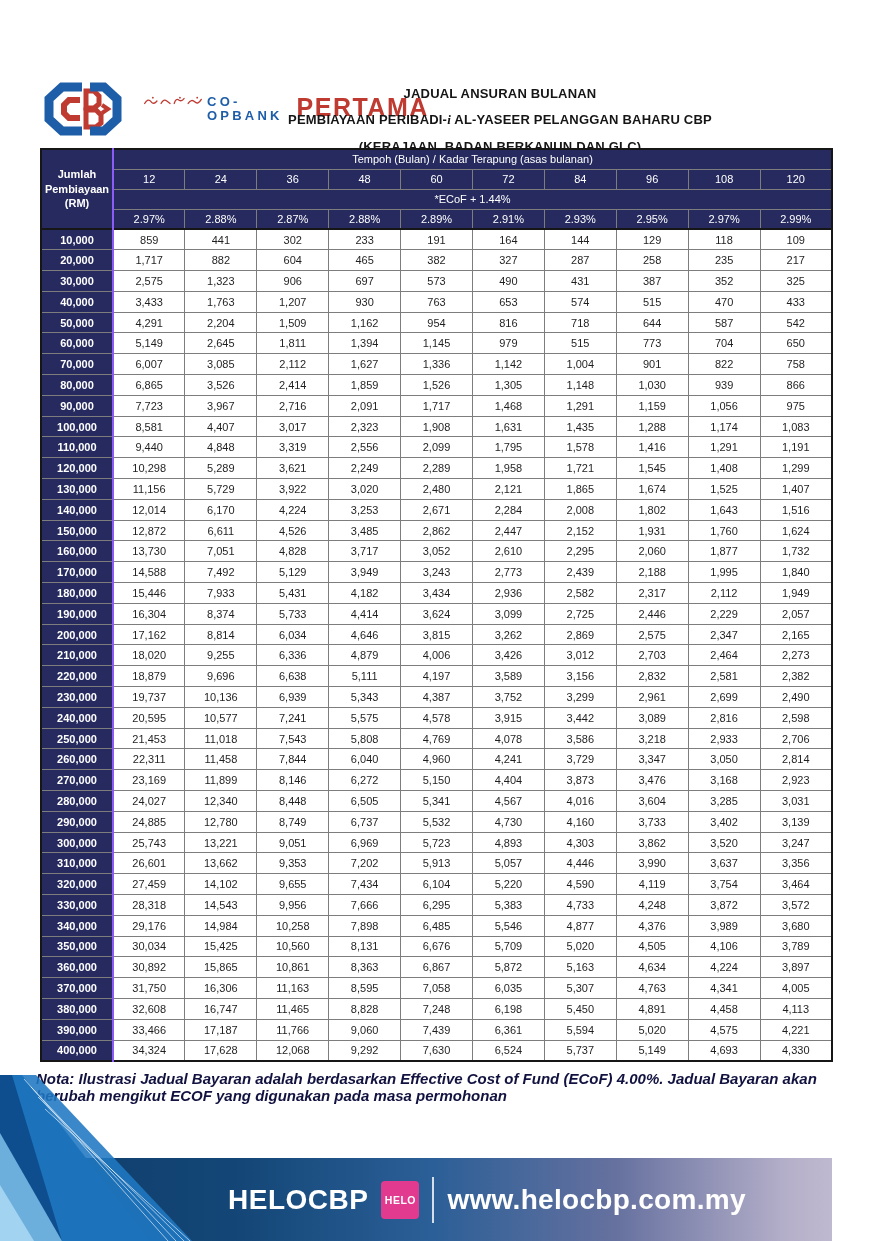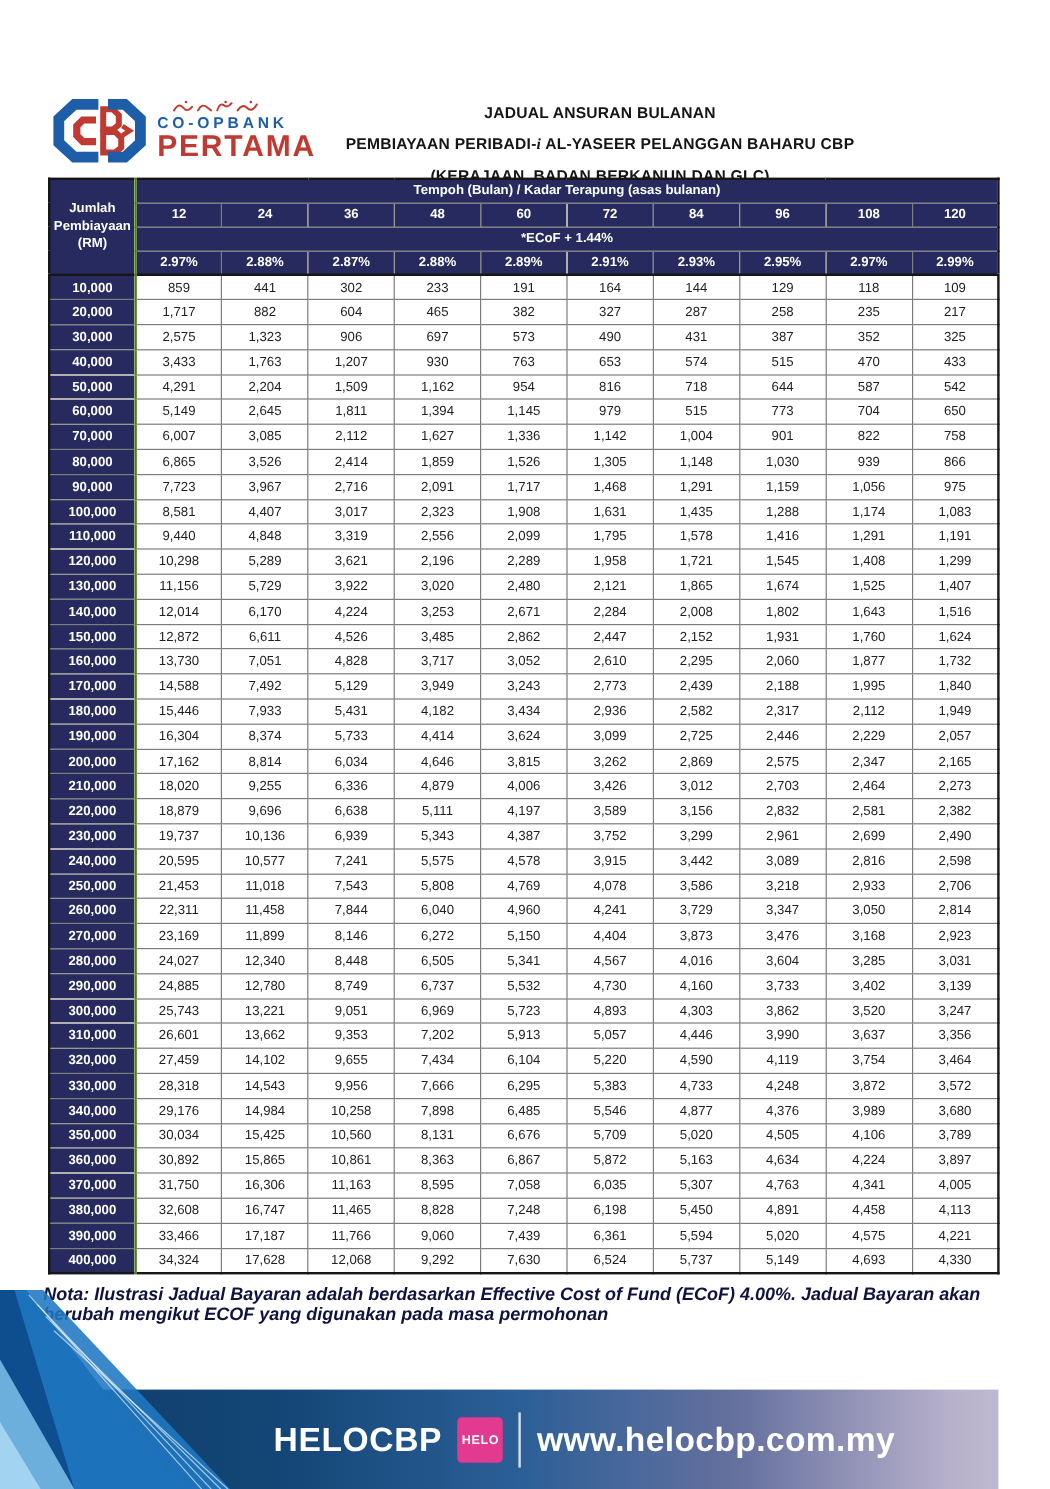--- a/index.html
+++ b/index.html
@@ -10,21 +10,21 @@
     height: 1241px;
     margin: 0 auto;
     background: #ffffff;
     overflow: hidden;
     font-family: "Liberation Sans", sans-serif;
   }
 
   
   .logo { position: absolute; left: 42px; top: 76px; width: 218px; height: 66px; display: flex; align-items: center; gap: 7px; }
   .monogram { flex: 0 0 auto; }
-  .logo-text { display: flex; flex-direction: column; align-items: flex-start; }
+  .logo-text { display: flex; flex-direction: row; align-items: flex-start; }
   .jawi { margin-bottom: 1px; margin-left: 12px; }
   .coopbank { color: var(--logo-blue, #1e5ea9); font-weight: bold; font-size: 13px; letter-spacing: 3.2px; line-height: 1.1; }
   .pertama  { color: var(--logo-red, #bf3a30); font-weight: bold; font-size: 25px; letter-spacing: 1.5px; line-height: 1.0; }
 
   
   .titles { position: absolute; left: 170px; top: 86px; width: 660px; text-align: center; color: #151515; }
   .titles div { font-weight: bold; font-size: 13px; letter-spacing: .2px; margin-bottom: 11px; }
   .titles .ital { font-style: italic; font-family: "Liberation Serif", serif; font-weight: bold; }
 
   
@@ -32,26 +32,26 @@
     position: absolute; left: 40px; top: 148px; width: 793px;
     border-collapse: collapse; table-layout: fixed;
     border: 2px solid #161616;
   }
   .schedule th, .schedule td {
     border: 1px solid var(--grid-gray, #7d7d7d);
     font-size: 11px; text-align: center; vertical-align: middle;
     padding: 0; overflow: hidden;
   }
   .schedule thead th {
-    background: var(--navy, #262a5e); color: #ffffff; font-weight: bold; height: 20px;
+    background: var(--navy, #262a5e); color: #ffffff; font-weight: normal; height: 20px;
   }
   .schedule thead { border-bottom: 2px solid #161616; }
   .schedule th.rowlabel {
     background: var(--navy, #262a5e); color: #ffffff; font-weight: bold;
-    border-right: 2px solid #4d7c0f;
+    border-right: 2px solid #8b5cf6;
   }
   .schedule thead th.corner { line-height: 1.35; font-size: 11px; }
   .schedule tbody tr { height: 20.8px; }
   .schedule tbody td { background: #ffffff; color: var(--text-dark, #1f1f1f); }
 
   
   .note {
     position: absolute; left: 36px; top: 1070px; width: 812px;
     font-size: 15px; font-weight: bold; font-style: italic;
     color: #121240; letter-spacing: 0px;
@@ -293,21 +293,21 @@
           <td>1,578</td>
           <td>1,416</td>
           <td>1,291</td>
           <td>1,191</td>
         </tr>
         <tr>
           <th class="rowlabel">120,000</th>
           <td>10,298</td>
           <td>5,289</td>
           <td>3,621</td>
-          <td>2,196</td>
+          <td>2,249</td>
           <td>2,289</td>
           <td>1,958</td>
           <td>1,721</td>
           <td>1,545</td>
           <td>1,408</td>
           <td>1,299</td>
         </tr>
         <tr>
           <th class="rowlabel">130,000</th>
           <td>11,156</td>

